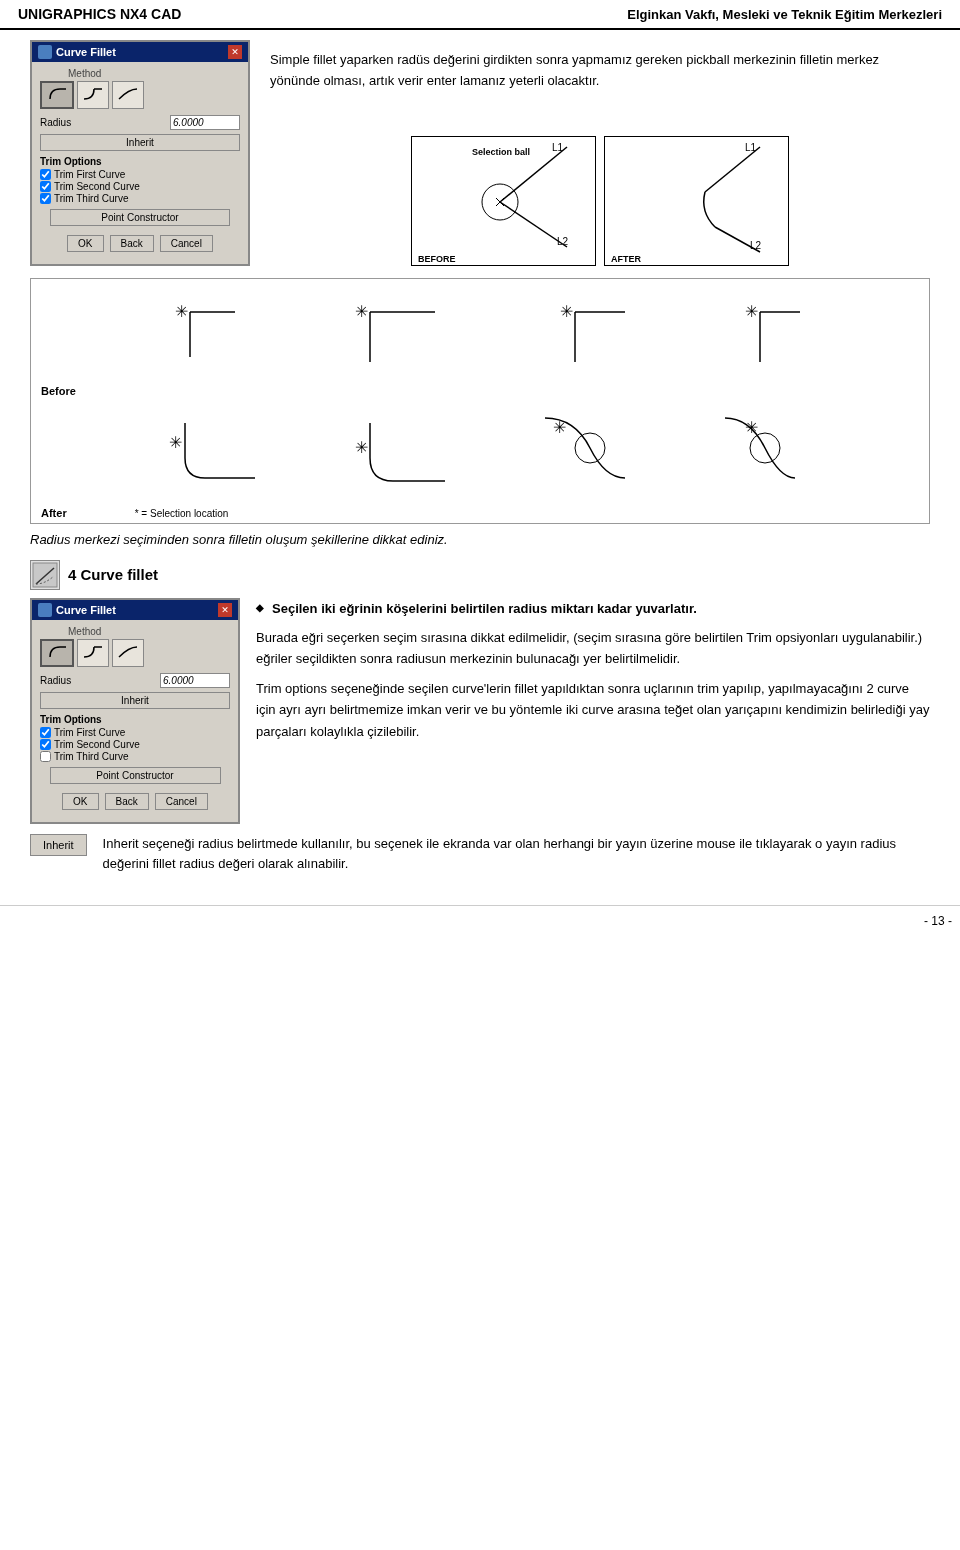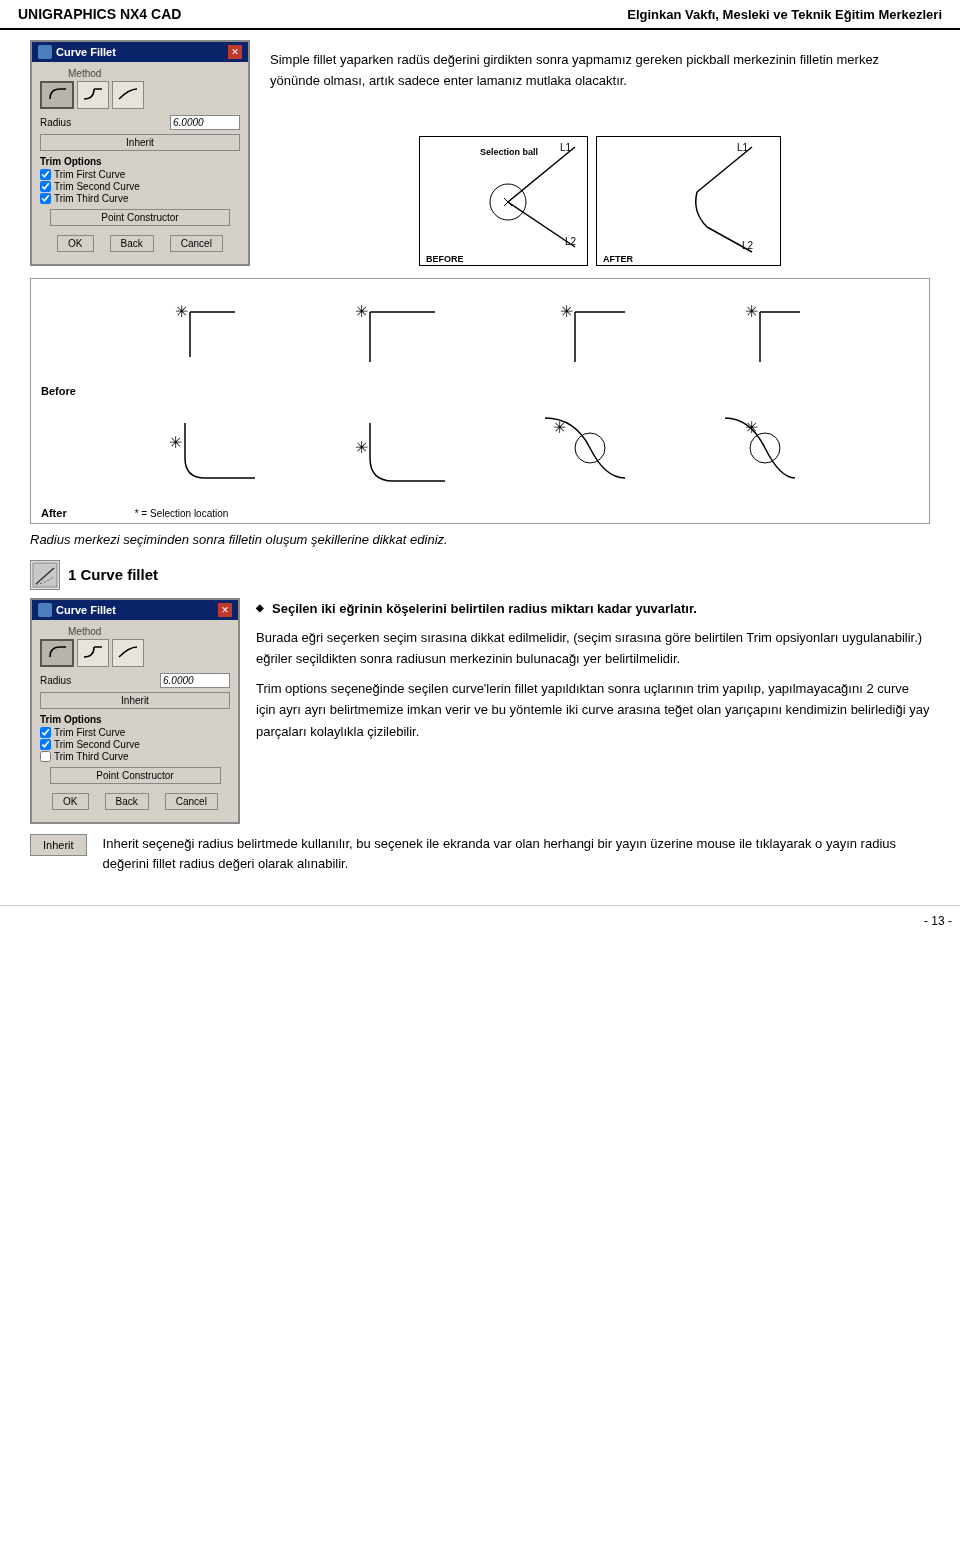--- a/index.html
+++ b/index.html
@@ -152,21 +152,21 @@
       background: #d4d0c8;
       border: 1px solid #888;
       font-size: 10px;
       padding: 2px;
       text-align: center;
       cursor: pointer;
     }
     .dialog-footer {
       display: flex;
       justify-content: center;
-      gap: 16px;
+      gap: 6px;
       padding: 4px 6px 6px 6px;
     }
     .dlg-btn {
       background: #d4d0c8;
       border: 1px solid #888;
       font-size: 10px;
       padding: 2px 10px;
       cursor: pointer;
     }
 
@@ -329,25 +329,25 @@
         <button class="point-constructor-btn">Point Constructor</button>
         <div class="dialog-footer">
           <button class="dlg-btn">OK</button>
           <button class="dlg-btn">Back</button>
           <button class="dlg-btn">Cancel</button>
         </div>
       </div>
     </div>
 
     <div style="flex:1; display:flex; flex-direction:column; gap:8px;">
-      <p class="intro-text">Simple fillet yaparken radüs değerini girdikten sonra yapmamız gereken pickball merkezinin filletin merkez yönünde olması, artık sadece enter lamanız mutlaka olacaktır.</p>
+      <p class="intro-text">Simple fillet yaparken radüs değerini girdikten sonra yapmamız gereken pickball merkezinin filletin merkez yönünde olması, artık verir enter lamanız yeterli olacaktır.</p>
 
       <div style="display:flex; gap:8px; justify-content:center; margin-top:6px;">
 
-        <div style="border:1px solid #000; background:#fff; width:169px; height:130px; position:relative;">
+        <div style="border:1px solid #000; background:#fff; width:185px; height:130px; position:relative;">
           <svg width="185" height="130">
 
             <text x="60" y="18" font-size="9" font-weight="bold">Selection ball</text>
 
             <text x="140" y="14" font-size="10">L1</text>
 
             <circle cx="88" cy="65" r="18" stroke="#000" stroke-width="1" fill="none"></circle>
 
             <line x1="84" y1="61" x2="92" y2="69" stroke="#000" stroke-width="1"></line>
             <line x1="92" y1="61" x2="84" y2="69" stroke="#000" stroke-width="1"></line>
@@ -446,21 +446,21 @@
   <p style="font-size:13px; line-height:1.5; margin:6px 0 8px 0; font-style:italic;">Radius merkezi seçiminden sonra filletin oluşum şekillerine dikkat ediniz.</p>
 
   <div class="section-heading">
     <div class="section-icon">
       <svg width="26" height="26">
         <rect x="1" y="1" width="24" height="24" fill="#c8c8c8" stroke="#888" stroke-width="1"></rect>
         <line x1="4" y1="22" x2="22" y2="6" stroke="#333" stroke-width="1.5"></line>
         <path d="M4,22 Q13,22 22,14" stroke="#555" stroke-width="1" fill="none" stroke-dasharray="2,2"></path>
       </svg>
     </div>
-    <span class="section-title">1 Curve fillet</span>
+    <span class="section-title">4 Curve fillet</span>
   </div>
 
   <div class="two-curve-section">
 
     <div class="dialog-box-2">
       <div class="dialog-titlebar">
         <div style="display:flex;align-items:center;">
           <span class="title-icon"></span>
           <span>Curve Fillet</span>
         </div>

